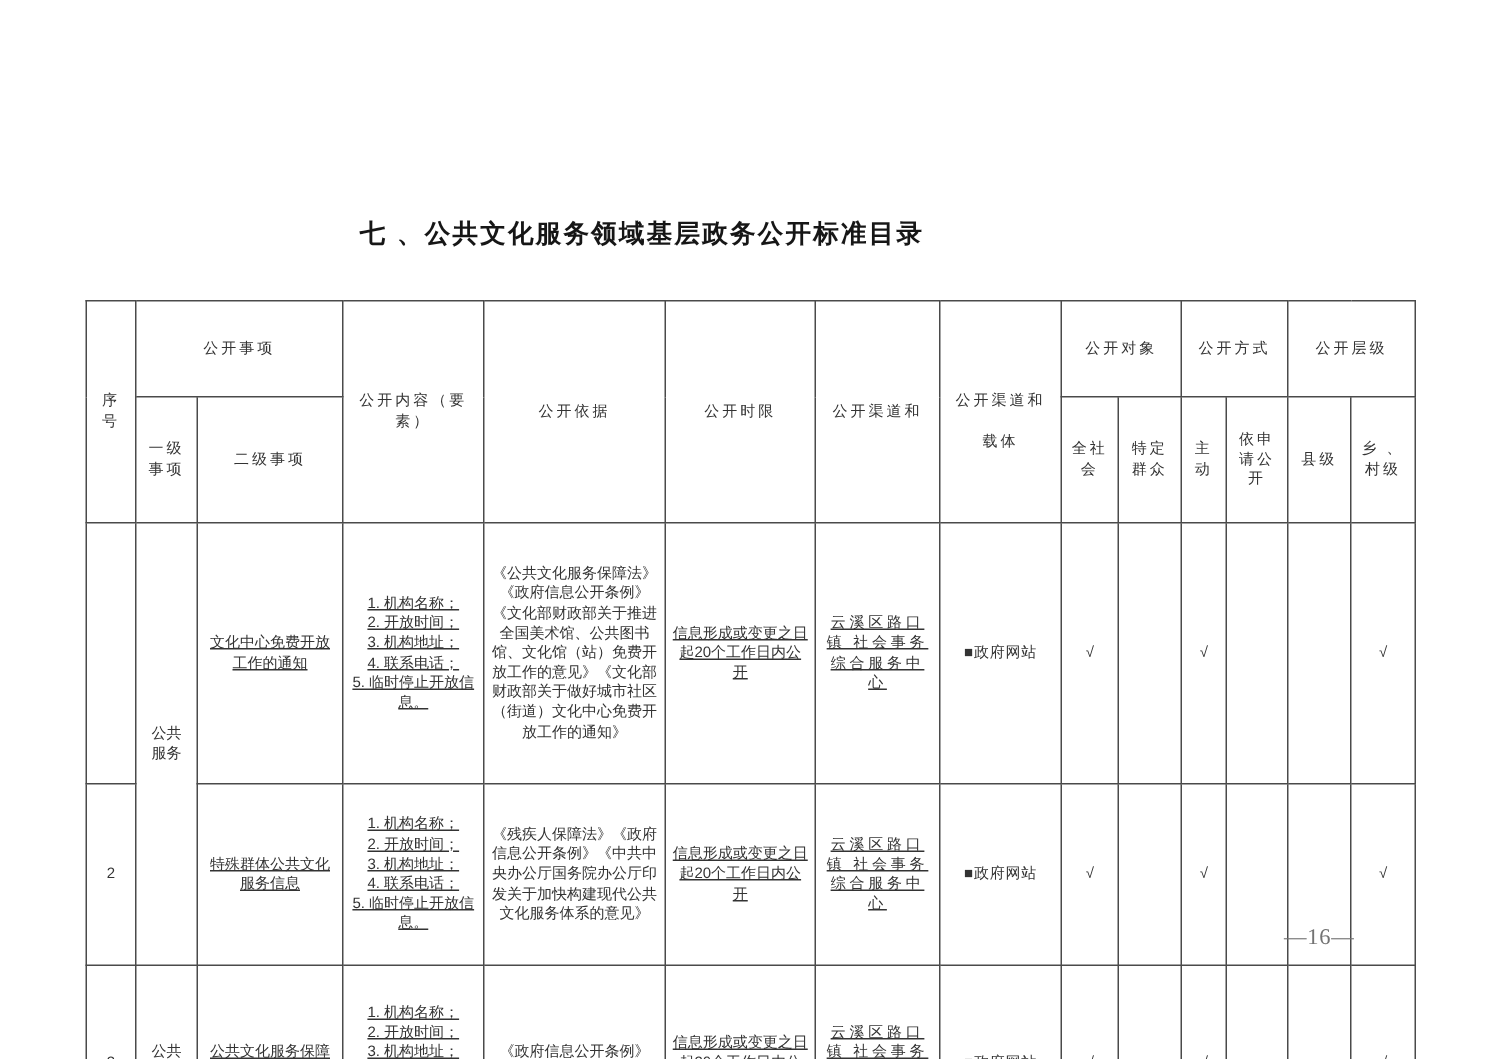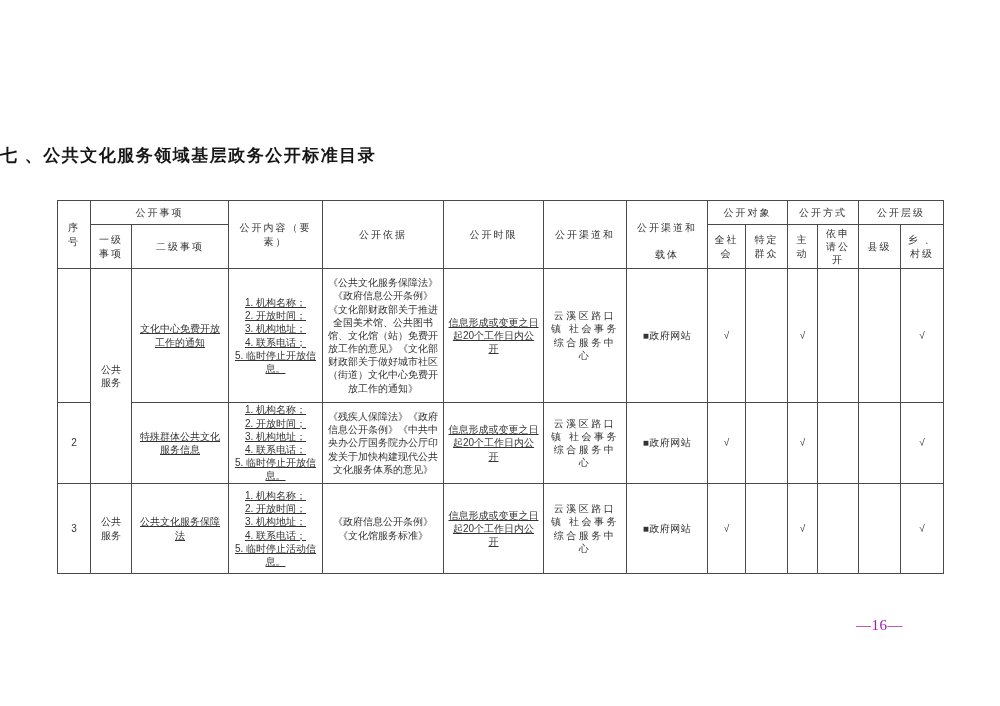--- a/index.html
+++ b/index.html
@@ -5,52 +5,52 @@
   html, body { margin:0; padding:0; }
   body {
     width:1000px; height:706px; position:relative;
     background:#ffffff;
     font-family:"Liberation Sans", sans-serif;
     color:#333;
     overflow:hidden;
   }
   .doc-title {
     position:absolute; top:144px; left:0; width:856px;
-    text-align:left; font-size:17px; font-weight:bold;
+    text-align:center; font-size:17px; font-weight:bold;
     letter-spacing:1.5px; color:#161616;
   }
   table.std-table {
     position:absolute; left:57px; top:200px; width:886px;
     border-collapse:collapse; table-layout:fixed;
   }
   .std-table th, .std-table td {
     border:1px solid #4a4a4a;
     font-size:10px; font-weight:normal; line-height:1.32;
-    color:#333; padding:0 4px;
+    color:#333; padding:20px 4px;
     vertical-align:middle; text-align:center;
     white-space:pre-line; overflow:hidden;
     word-break:break-all;
   }
   .std-table th { letter-spacing:2px; }
   .hrow1 th { height:23px; }
   .hrow2 th { height:43px; }
   .row-1 td { height:133px;margin-top:16px; }
   .row-2 td { height:80px; }
   .row-3 td { height:89px; }
   .txt-left   { text-align:left;text-decoration:underline; }
   .txt-just   { text-align:justify; text-justify:inter-character; }
   .seq        { font-size:8px; color:#555; }
-  .subject    { letter-spacing:2.5px; text-align:justify; text-justify:inter-character; }
+  .subject    { letter-spacing:2.5px; text-align:justify; text-justify:inter-character;text-decoration:underline; }
   .channel    { text-align:left; letter-spacing:0.5px; }
   .check      { font-size:12px; color:#3d3d3d; }
   .check-sm   { font-size:8px; color:#666; }
   .carrier-bold { font-weight:normal; }
   .page-num {
     position:absolute; top:617px; left:856px;
-    font-size:15px; color:#a21caf; letter-spacing:0.5px;
+    font-size:15px; color:#737373; letter-spacing:0.5px;
     font-family:"Liberation Serif", serif;
   }
 </style>
 </head>
 <body>
 
 <div class="doc-title">七 、公共文化服务领域基层政务公开标准目录</div>
 
 <table class="std-table">
   <colgroup>

